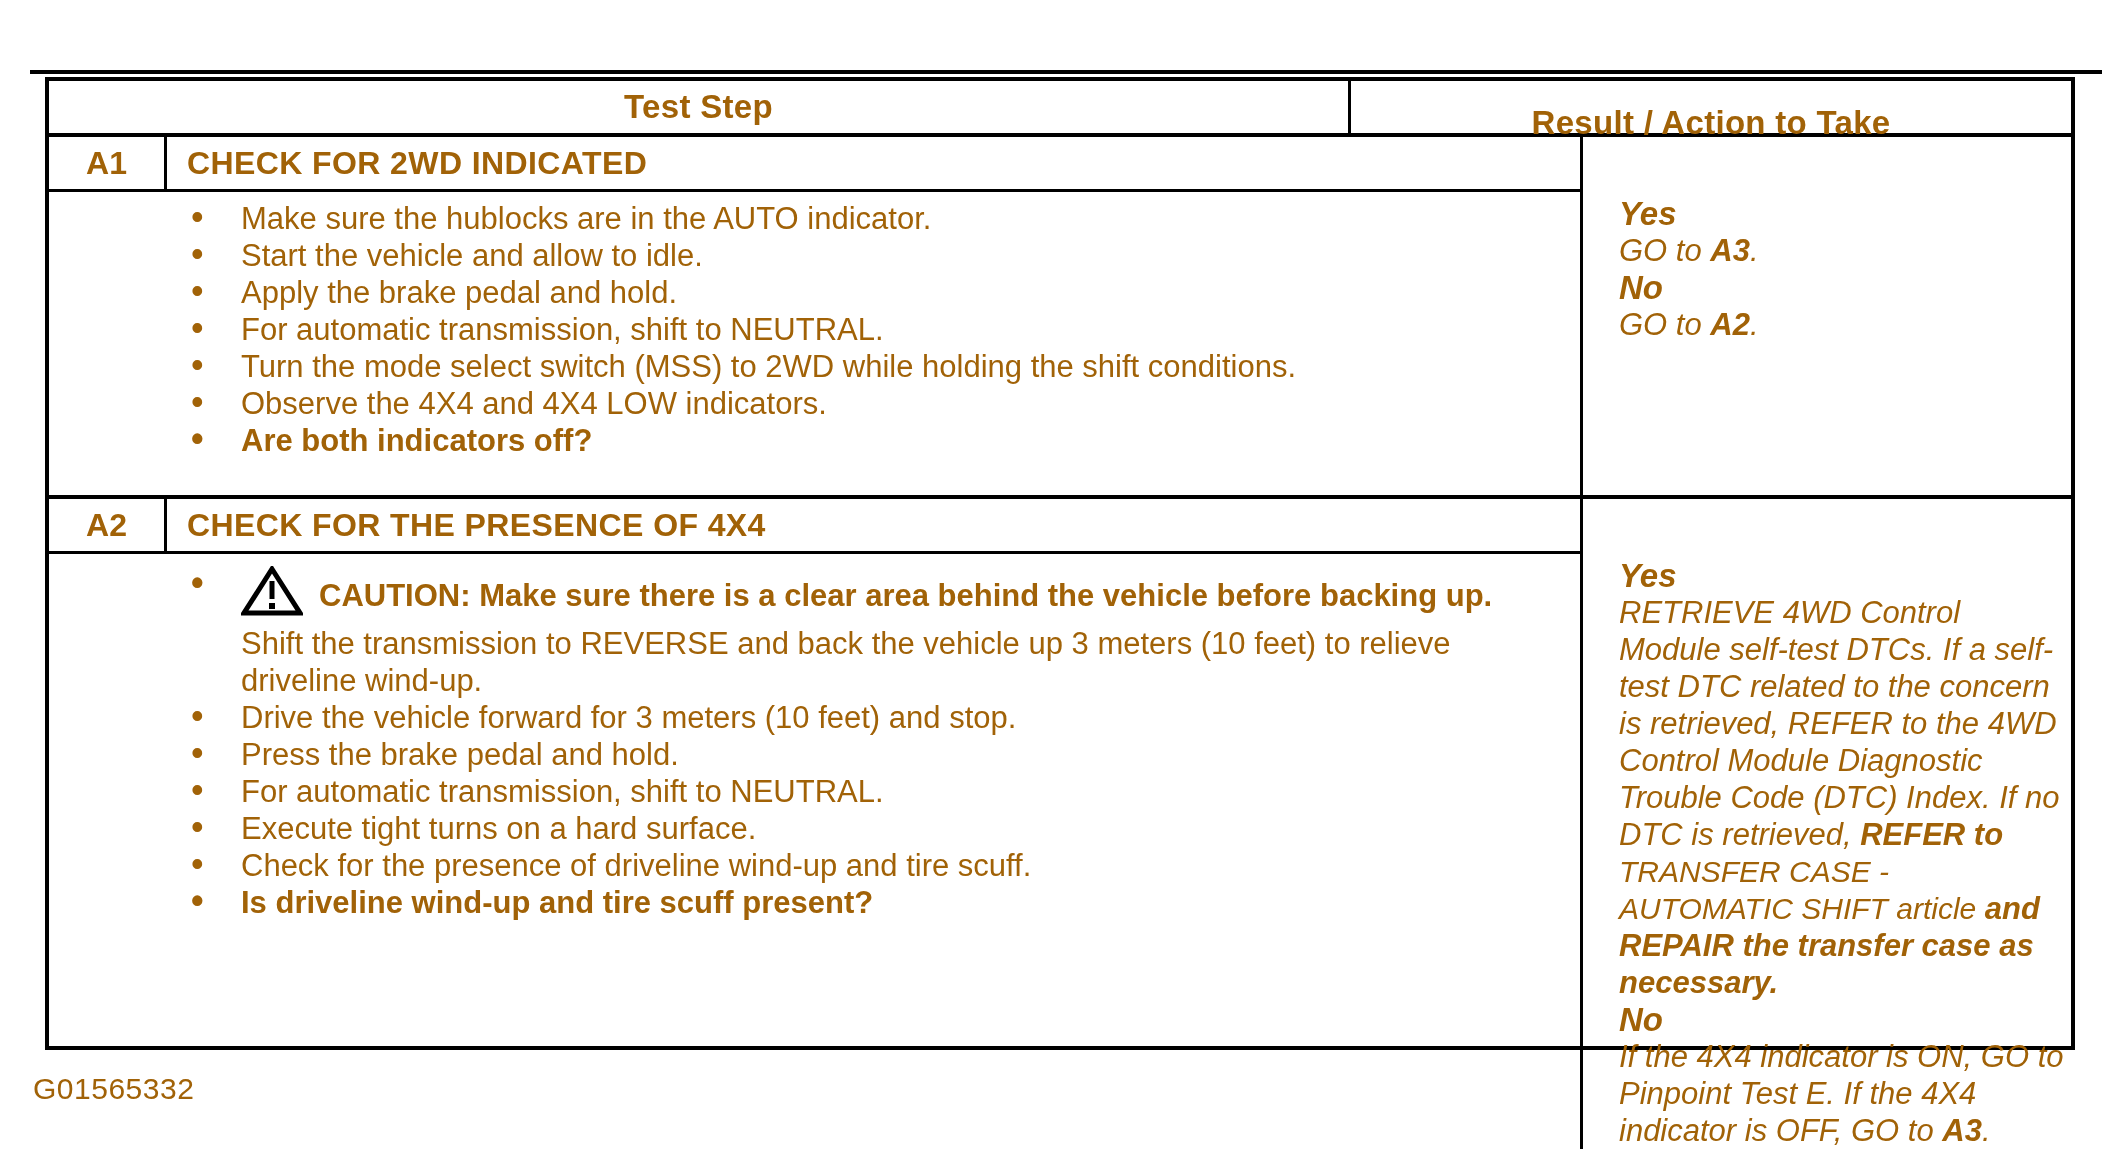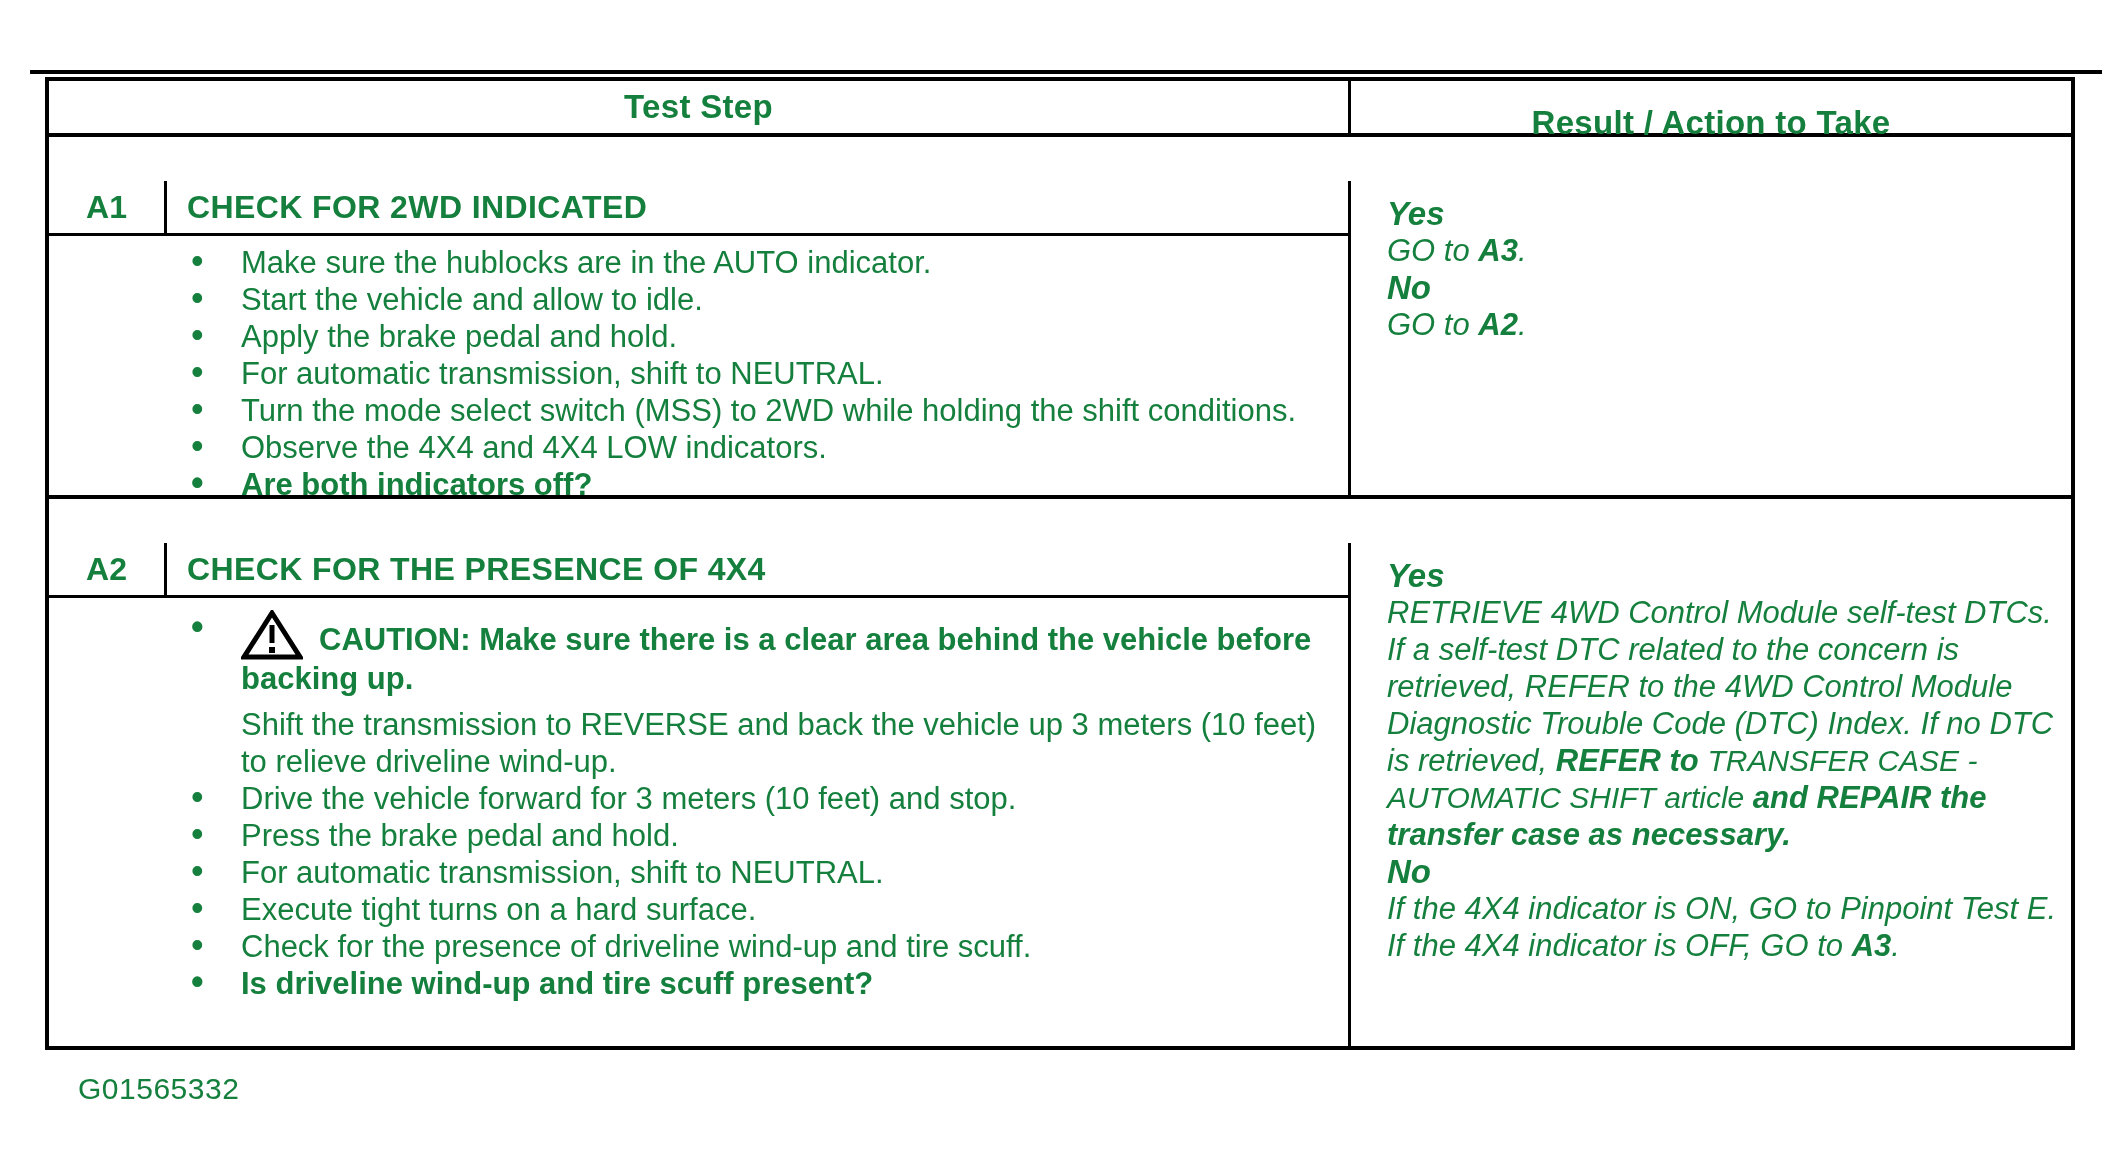--- a/index.html
+++ b/index.html
@@ -1,21 +1,21 @@
 <!DOCTYPE html>
 <html><head>
 <meta charset="utf-8">
 <style>
   html,body{margin:0;padding:0;background:#fff;}
   .page{
     position:relative;
     width:2114px;height:1174px;
     background:#fff;
     font-family:"Liberation Sans", sans-serif;
-    color:#15803d;
+    color:#a16207;
     overflow:hidden;
   }
   .top-rule{
     position:absolute;left:30px;top:70px;width:2072px;height:4px;background:#000;
   }
   .pinpoint-table{
     position:absolute;left:45px;top:77px;width:2030px;height:973px;
     border:4px solid #000;box-sizing:border-box;
     display:flex;flex-direction:column;background:#fff;
   }
@@ -23,21 +23,21 @@
   .th{
     display:flex;align-items:center;justify-content:center;
     font-weight:bold;font-size:33px;letter-spacing:0.3px;
   }
   .th.left{width:1302px;border-right:3px solid #000;box-sizing:border-box;}
   .th.right{flex:1;margin-top:32px;}
 
   .section{display:flex;flex:none;}
   .section.a1{height:358px;border-bottom:4px solid #000;}
   .section.a2{flex:1;}
-  .sec-left{width:1302px;border-right:3px solid #000;box-sizing:border-box;display:flex;flex-direction:column;margin-top:44px;}
+  .sec-left{width:1534px;border-right:3px solid #000;box-sizing:border-box;display:flex;flex-direction:column;}
   .sec-right{flex:1;box-sizing:border-box;padding:58px 6px 0 36px;font-size:31px;line-height:37px;font-style:italic;}
 
   .title-row{height:52px;flex:none;border-bottom:3px solid #000;display:flex;}
   .step-id{
     width:118px;flex:none;border-right:3px solid #000;box-sizing:border-box;
     display:flex;align-items:center;justify-content:center;
     font-weight:bold;font-size:32px;
   }
   .title-text{
     flex:1;display:flex;align-items:center;padding-left:20px;
@@ -61,21 +61,21 @@
 
   .warn-tri{display:inline-block;vertical-align:-10px;margin-right:16px;}
 
   .res-label{font-weight:bold;font-size:33px;}
   .res-label.second{}
   .seg-b{font-weight:bold;}
   .seg-light{font-weight:normal;font-size:30px;}
 
   .figure-id{
     position:absolute;left:33px;top:1072px;
-    font-size:30px;letter-spacing:0.5px;margin-left:45px;
+    font-size:30px;letter-spacing:0.5px;
   }
 </style>
 </head>
 <body>
 
 <div class="page">
 
   <div class="top-rule"></div>
 
   <div class="pinpoint-table">

